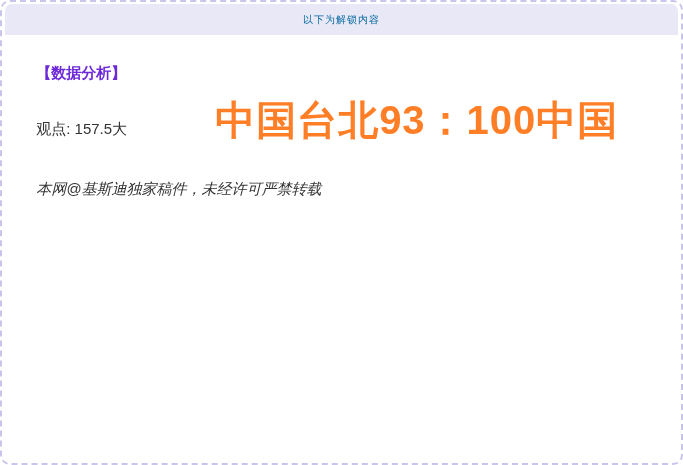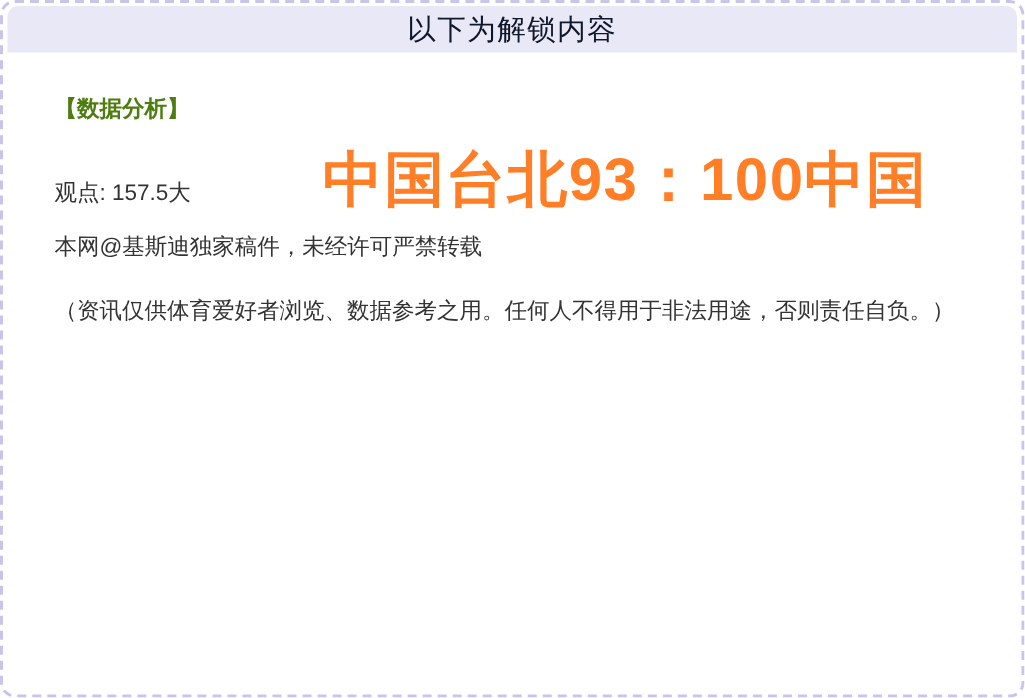--- a/index.html
+++ b/index.html
@@ -21,38 +21,38 @@
   .banner {
     margin: 2px 3px 0 3px;
     height: 31px;
     background: #e9e8f7;
     border-radius: 7px 7px 0 0;
     display: flex;
     align-items: center;
     justify-content: center;
   }
   .banner span {
-    color: #0f172a;
-    font-size: 19px;
+    color: #0369a1;
+    font-size: 10px;
     letter-spacing: 1px;
   }
   .content {
     padding: 0 14px;
     color: #333333;
     font-size: 15px;
     line-height: 23px;
   }
   .content p {
     margin: 0;
     text-indent: 1.35em;
   }
   p.section-title {
     margin-top: 26px;
     font-weight: bold;
-    color: #4d7c0f;
+    color: #6d28d9;
   }
   p.analysis {
     margin-top: 17px;
     text-align: justify;
   }
   p.viewpoint-row {
     margin-top: 16px;
     line-height: 40px;
     white-space: nowrap;
   }
@@ -60,21 +60,21 @@
     display: inline-block;
     margin-left: 88px;
     font-size: 40px;
     line-height: 40px;
     font-weight: bold;
     color: #ff7e26;
     text-indent: 0;
     letter-spacing: 1px;
   }
   p.meta-deadline   { margin-top: 13px; }
-  p.meta-copyright  { margin-top: 4px; }
+  p.meta-copyright  { margin-top: 28px; font-style: italic; }
   p.meta-disclaimer { margin-top: 20px; }
 </style>
 </head>
 <body>
 
 <div class="page">
 
   <div class="banner">
     <span>以下为解锁内容</span>
   </div>
@@ -82,16 +82,15 @@
   <div class="content">
 
     <p class="section-title">【数据分析】</p>
 
 
     <p class="viewpoint-row"><span>观点: 157.5大</span><span class="score">中国台北93：100中国</span></p>
 
 
     <p class="meta-copyright">本网@基斯迪独家稿件，未经许可严禁转载</p>
 
-    <p class="meta-disclaimer">（资讯仅供体育爱好者浏览、数据参考之用。任何人不得用于非法用途，否则责任自负。）</p>
 
   </div>
 </div>
 
 </body></html>

